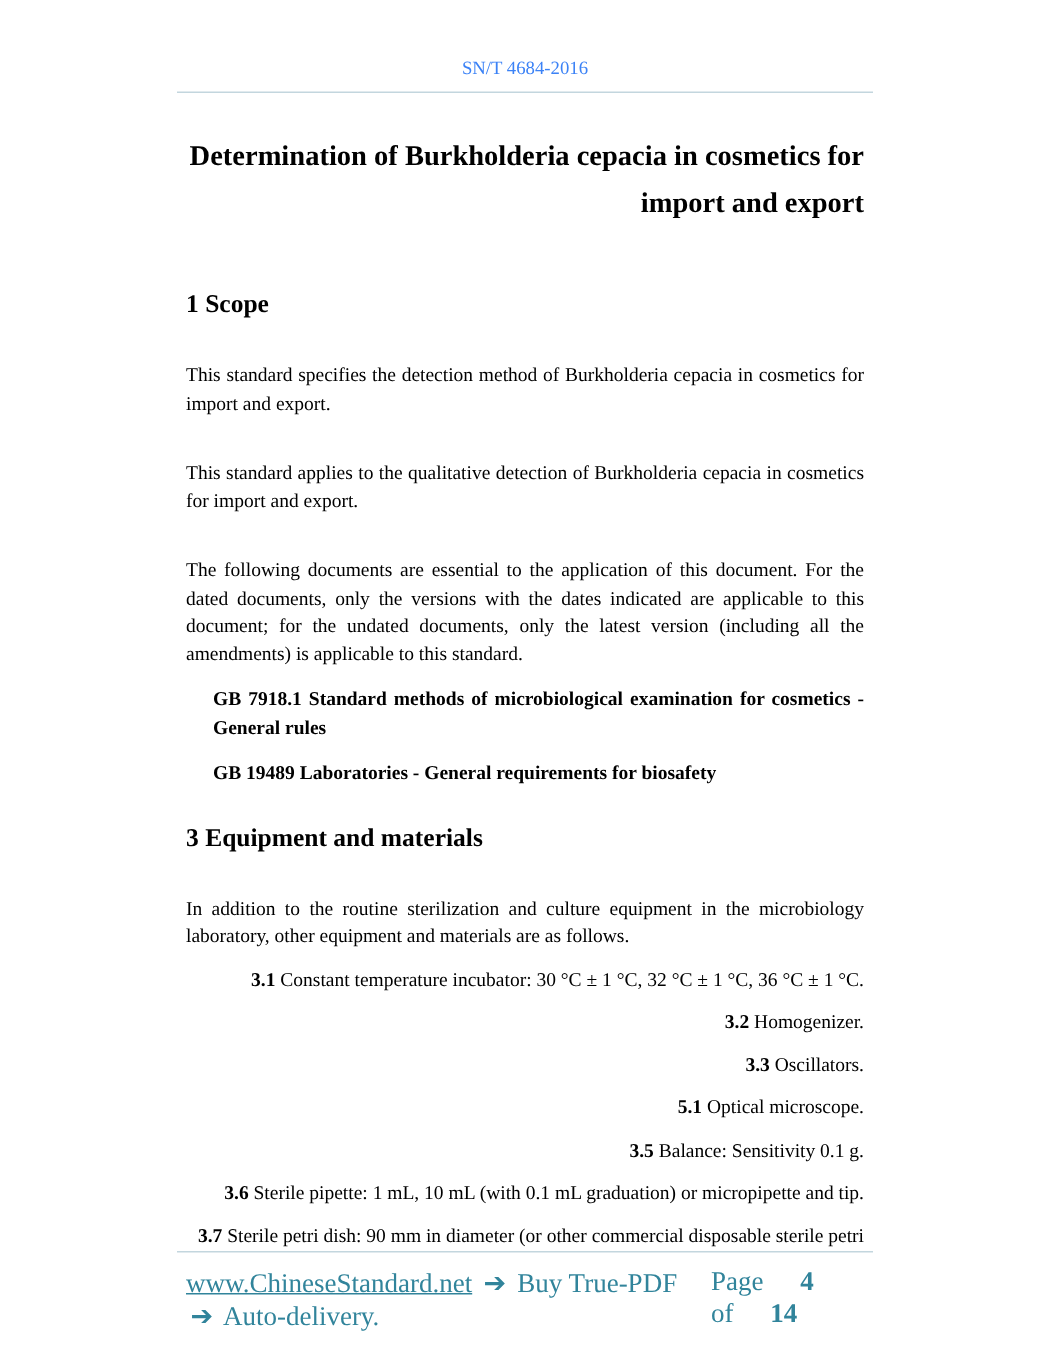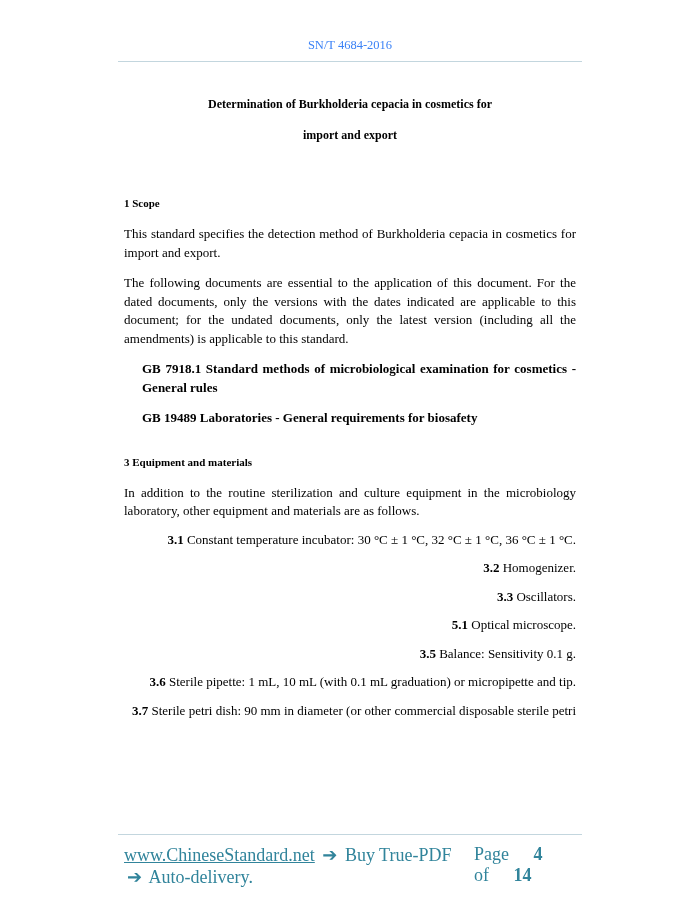--- a/index.html
+++ b/index.html
@@ -22,38 +22,38 @@
     color: #3b82f6;
   }
   hr.rule {
     border: none;
     border-top: 1px solid #C3D6DE;
     height: 0;
   }
   .header-rule { margin: 8px -6px 0 -6px; }
   .title {
     margin-top: 27px;
-    text-align: center;
+    text-align: right;
     font-weight: bold;
-    font-size: 12px;
+    font-size: 19px;
     line-height: 31px;
   }
   .section-heading {
     font-family: "Liberation Serif", serif;
-    font-size: 11px;
+    font-size: 17px;
     font-weight: bold;
     line-height: 20px;
     margin-top: 24px;
   }
   .first-heading { margin-top: 42px; }
   p.body {
     font-size: 13px;
     line-height: 18.5px;
     text-align: justify;
-    margin-top: 12px;
+    margin-top: 28px;
   }
   p.ref {
     padding-left: 18px;
     margin-top: 12px;
     font-weight: bold;
   }
   p.item {
     text-align: right;
     margin-top: 10px;
   }
@@ -90,20 +90,21 @@
 
   <div class="title">
     <div>Determination of Burkholderia cepacia in cosmetics for</div>
     <div>import and export</div>
   </div>
 
   <h2 class="section-heading first-heading">1 Scope</h2>
 
   <p class="body">This standard specifies the detection method of Burkholderia cepacia in cosmetics for import and export.</p>
 
+  <p class="body">This standard applies to the qualitative detection of Burkholderia cepacia in cosmetics for import and export.</p>
 
 
   <p class="body">The following documents are essential to the application of this document. For the dated documents, only the versions with the dates indicated are applicable to this document; for the undated documents, only the latest version (including all the amendments) is applicable to this standard.</p>
 
   <p class="body ref">GB 7918.1 Standard methods of microbiological examination for cosmetics - General rules</p>
 
   <p class="body ref">GB 19489 Laboratories - General requirements for biosafety</p>
 
   <h2 class="section-heading">3 Equipment and materials</h2>
 

